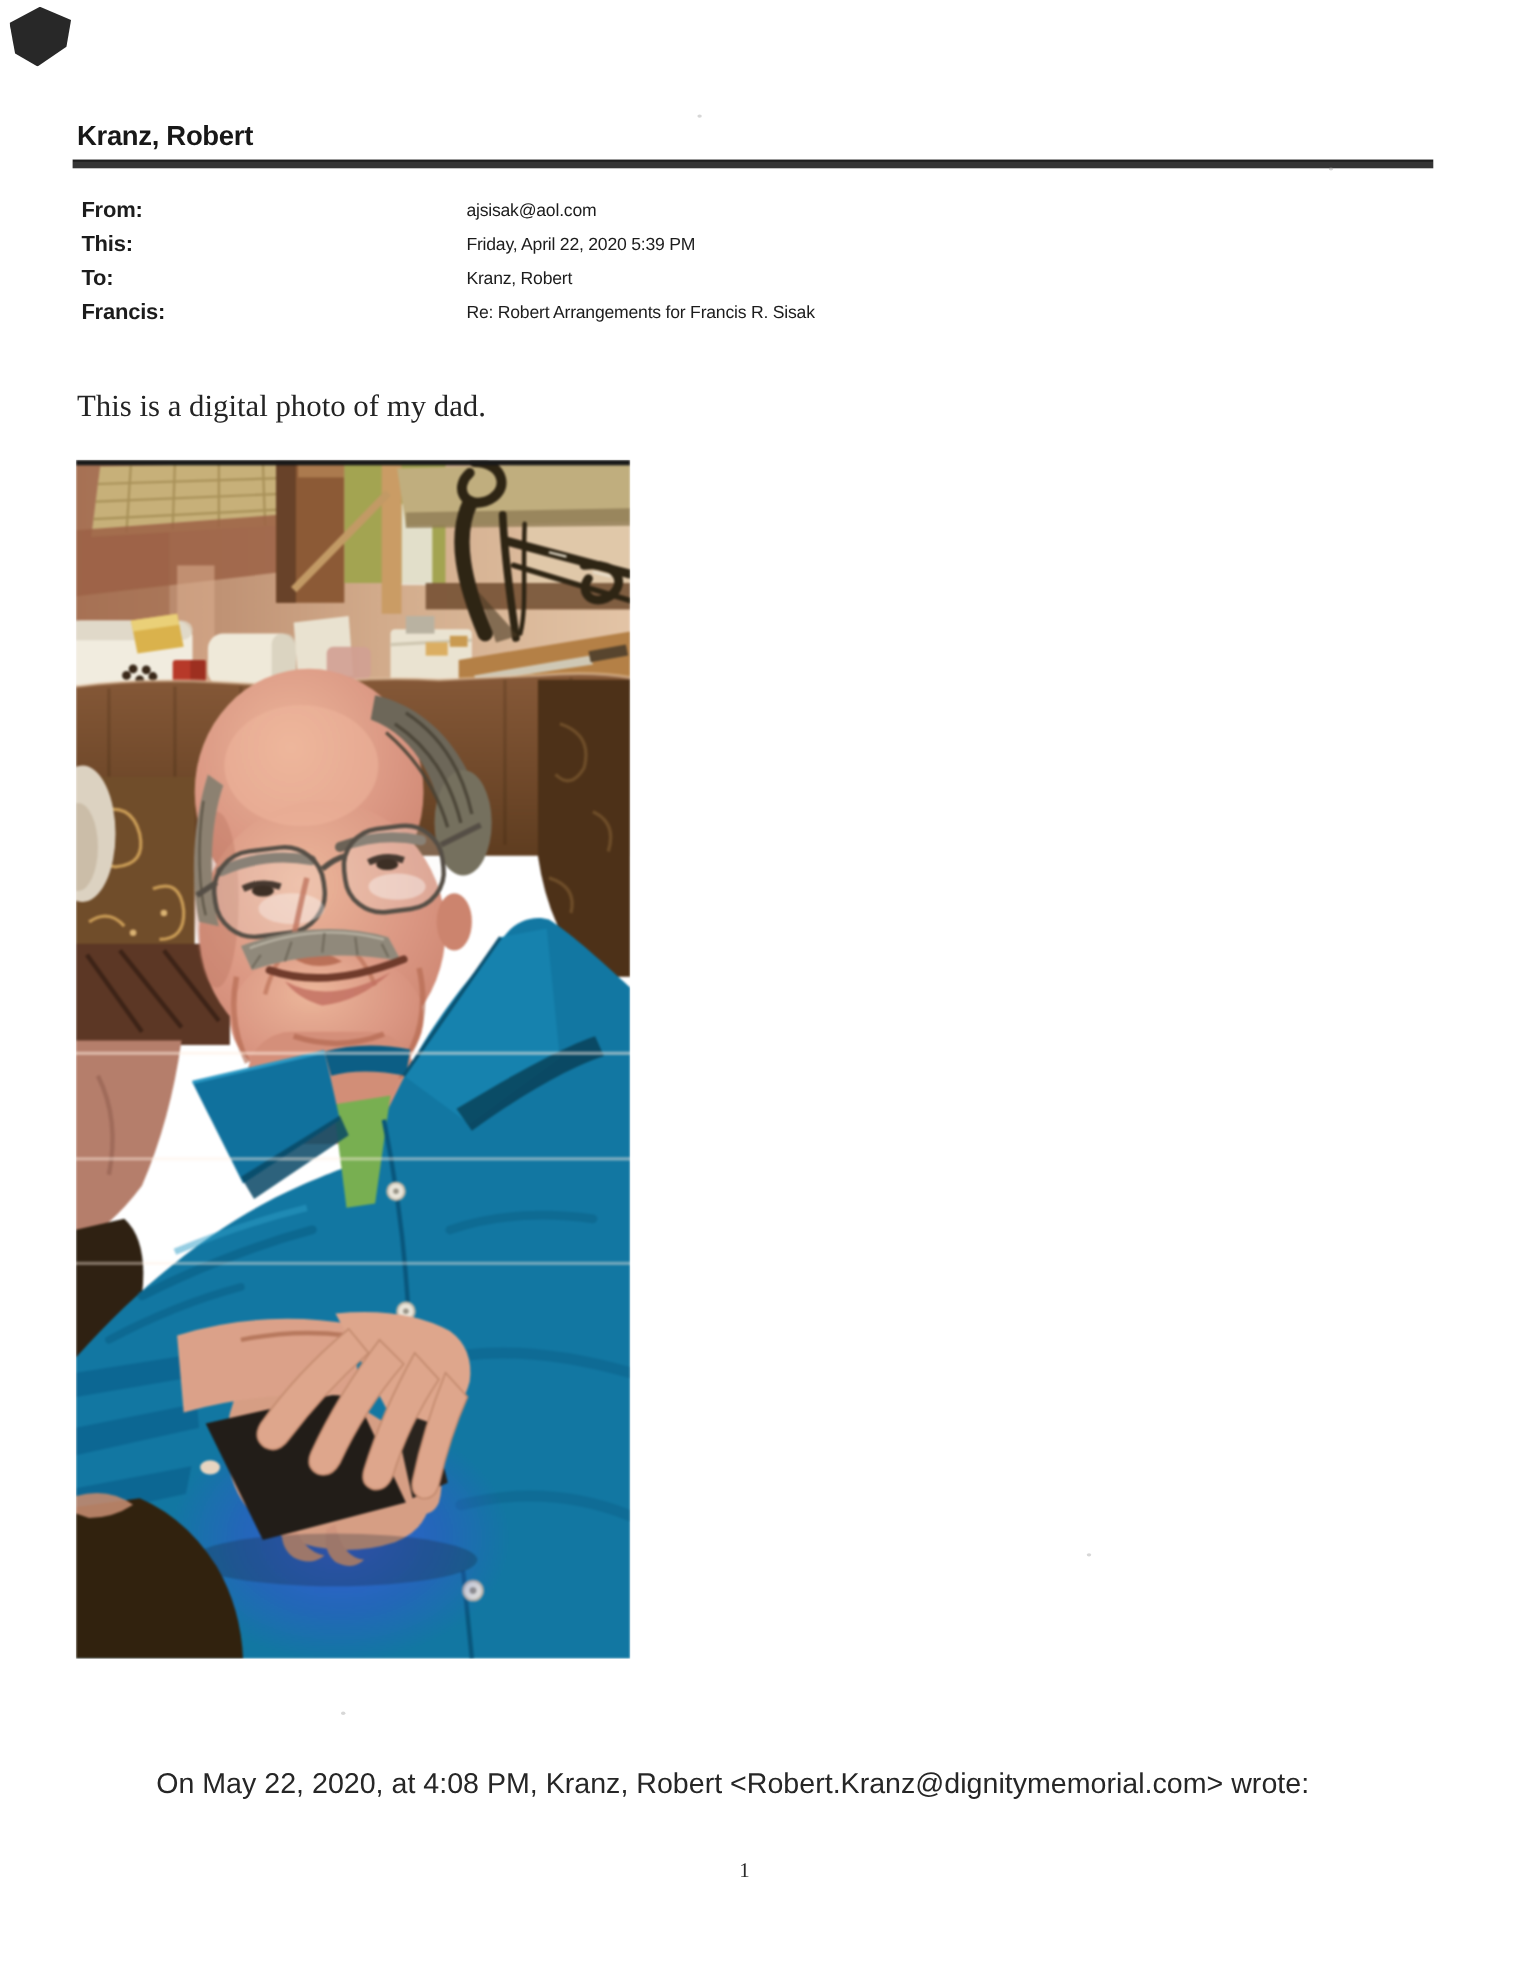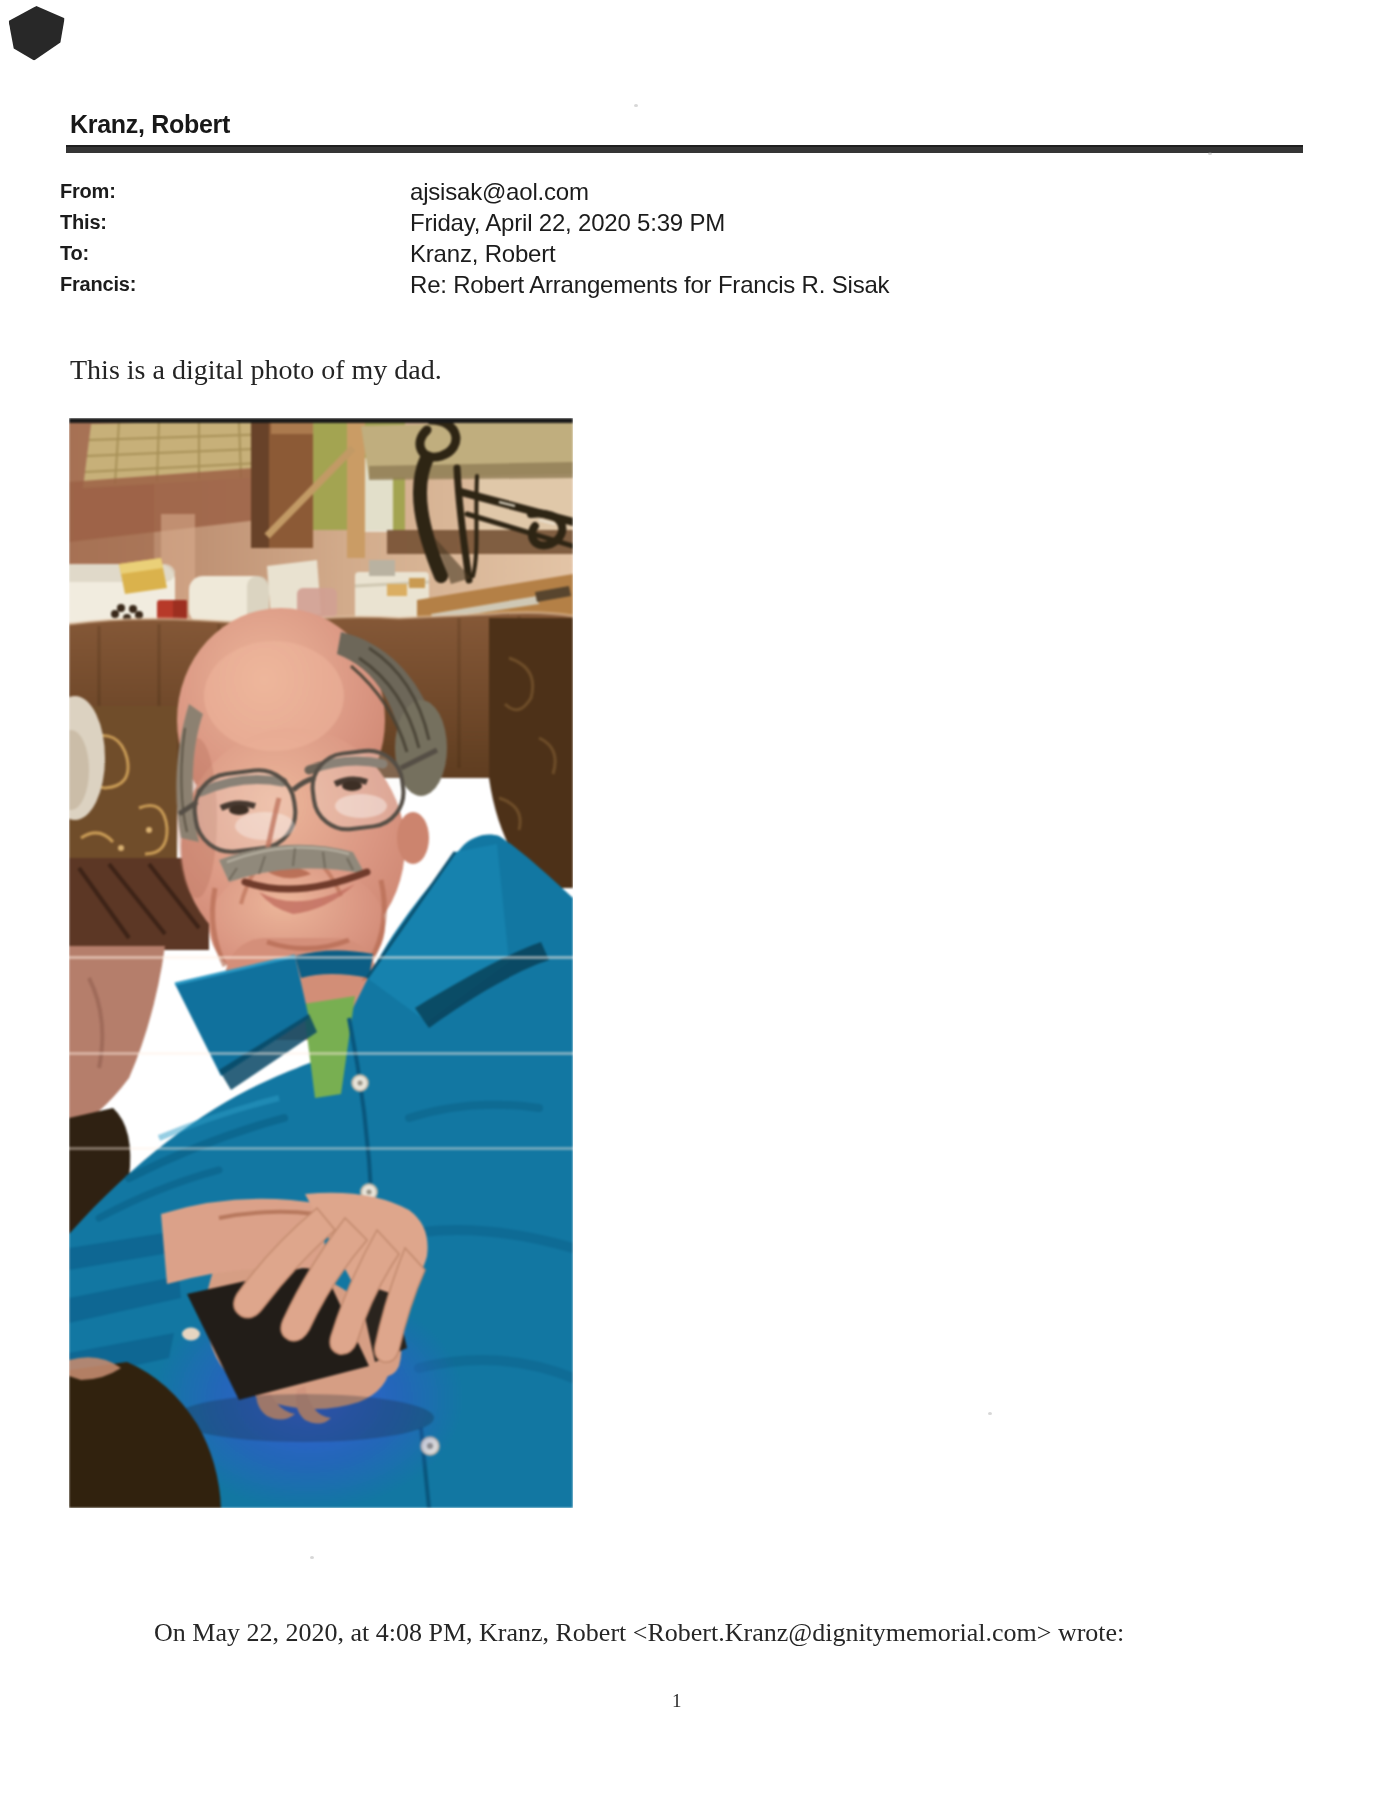--- a/index.html
+++ b/index.html
@@ -6,29 +6,29 @@
   body{width:1391px;height:1800px;position:relative;overflow:hidden;
        font-family:"Liberation Sans",sans-serif;color:#1f1f1f;}
   .abs{position:absolute;}
   .scan-mark{left:10px;top:6px;width:56px;height:54px;background:#161616;opacity:.92;
              clip-path:polygon(0 22%,52% 0,100% 28%,88% 72%,38% 100%,4% 74%);
              transform:rotate(-6deg);}
   .recipient{left:70px;top:110px;margin:0;font-size:25px;font-weight:bold;
              letter-spacing:-0.3px;color:#181818;}
   .rule{left:66px;top:145px;width:1237px;height:8px;background:#353535;
         box-shadow:inset 0 2px 0 #1f1f1f;}
-  .meta{left:60px;top:176px;width:900px;}
+  .meta{left:74px;top:176px;width:900px;}
   .meta-row{display:flex;height:31px;align-items:center;}
   .meta-label{width:350px;font-weight:bold;font-size:20px;letter-spacing:-0.2px;color:#1c1c1c;}
-  .meta-value{font-size:24px;letter-spacing:-0.2px;color:#1c1c1c;}
+  .meta-value{font-size:16px;letter-spacing:-0.2px;color:#1c1c1c;}
   .body-text{left:70px;top:354px;margin:0;font-family:"Liberation Serif",serif;
              font-size:28px;color:#242424;text-align:center;}
   .photo-frame{left:69px;top:418px;width:504px;height:1090px;overflow:hidden;}
   .photo-frame svg{display:block;filter:blur(1.1px) saturate(1.05);}
-  .quote-line{left:142px;top:1606px;margin:12px;font-family:Liberation Serif, serif;
+  .quote-line{left:142px;top:1606px;margin:0;font-family:Liberation Sans, sans-serif;
               font-size:26px;color:#262626;}
   .page-number{left:672px;top:1690px;font-family:"Liberation Serif",serif;
                font-size:19px;color:#2a2a2a;}
   .speck{width:4px;height:3px;border-radius:50%;background:#9a9a9a;opacity:.4;}
 </style>
 </head>
 <body>
 
 <div class="abs scan-mark"></div>
 

